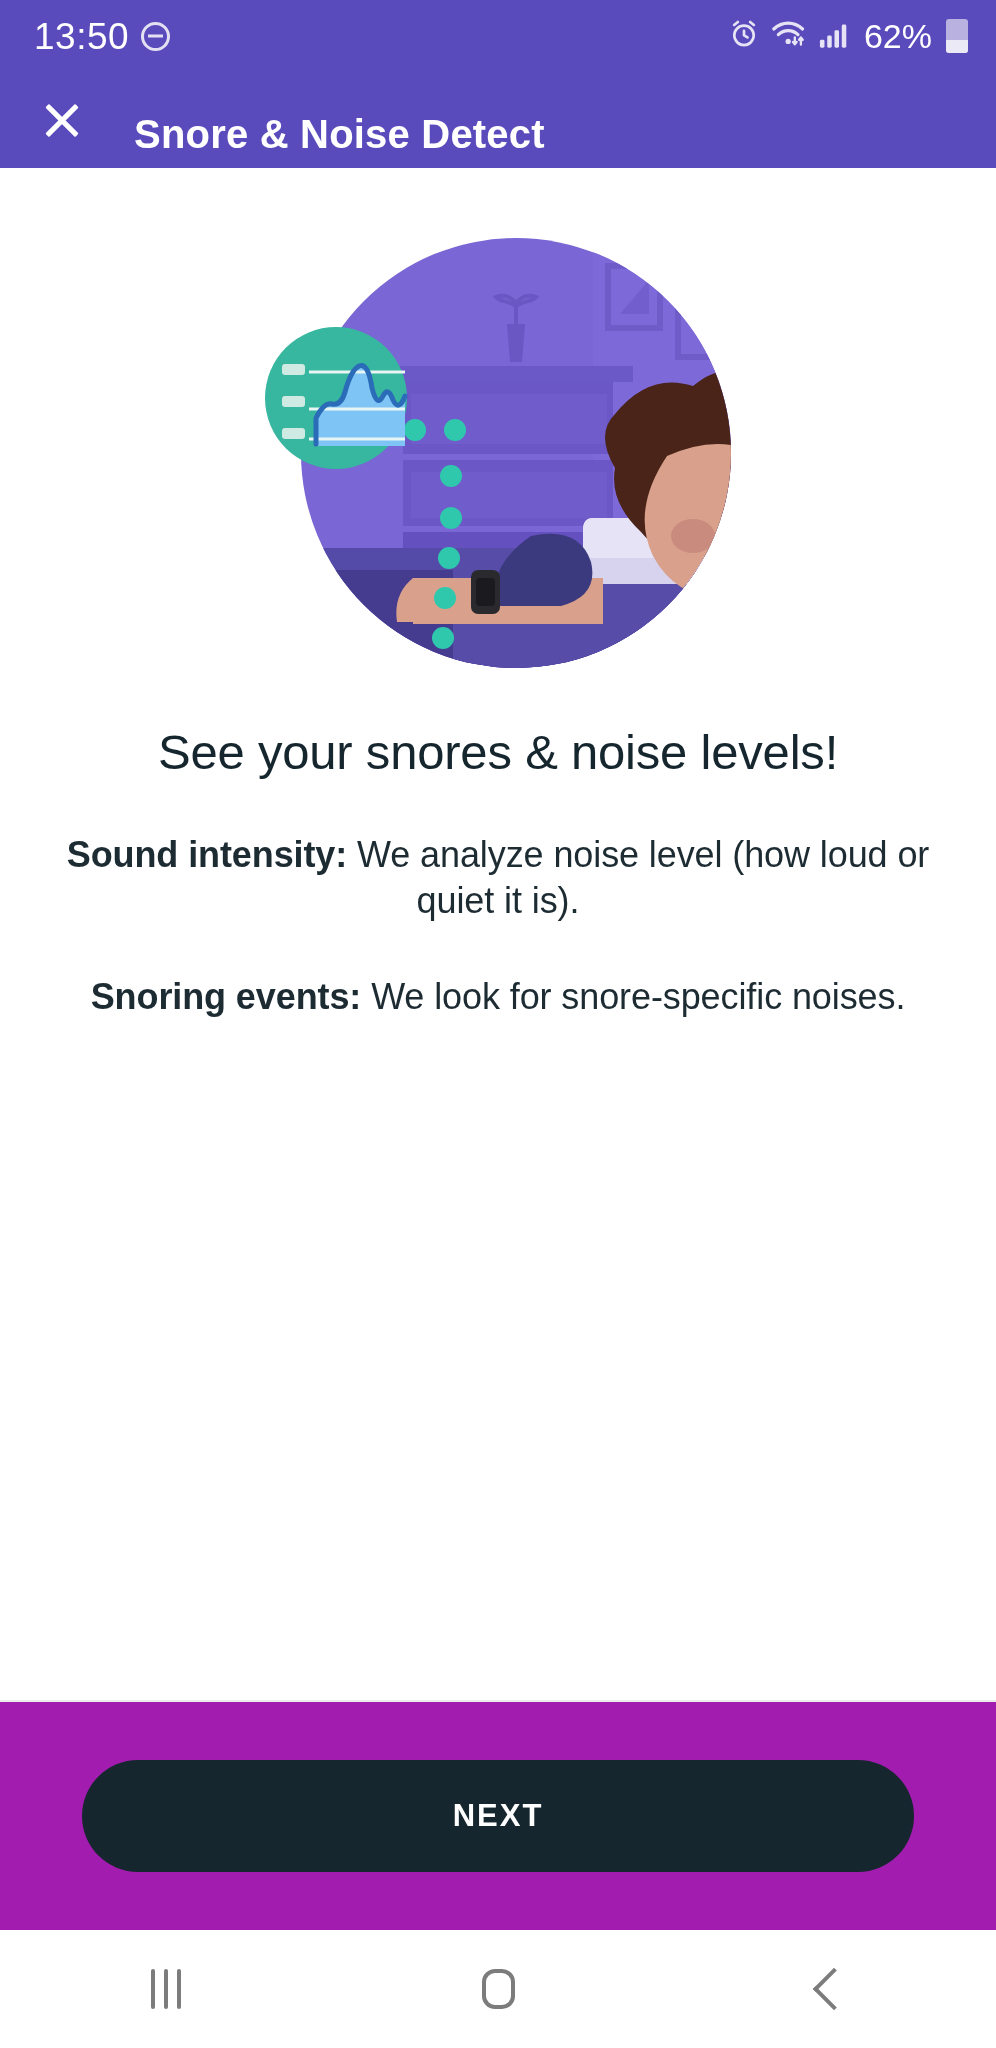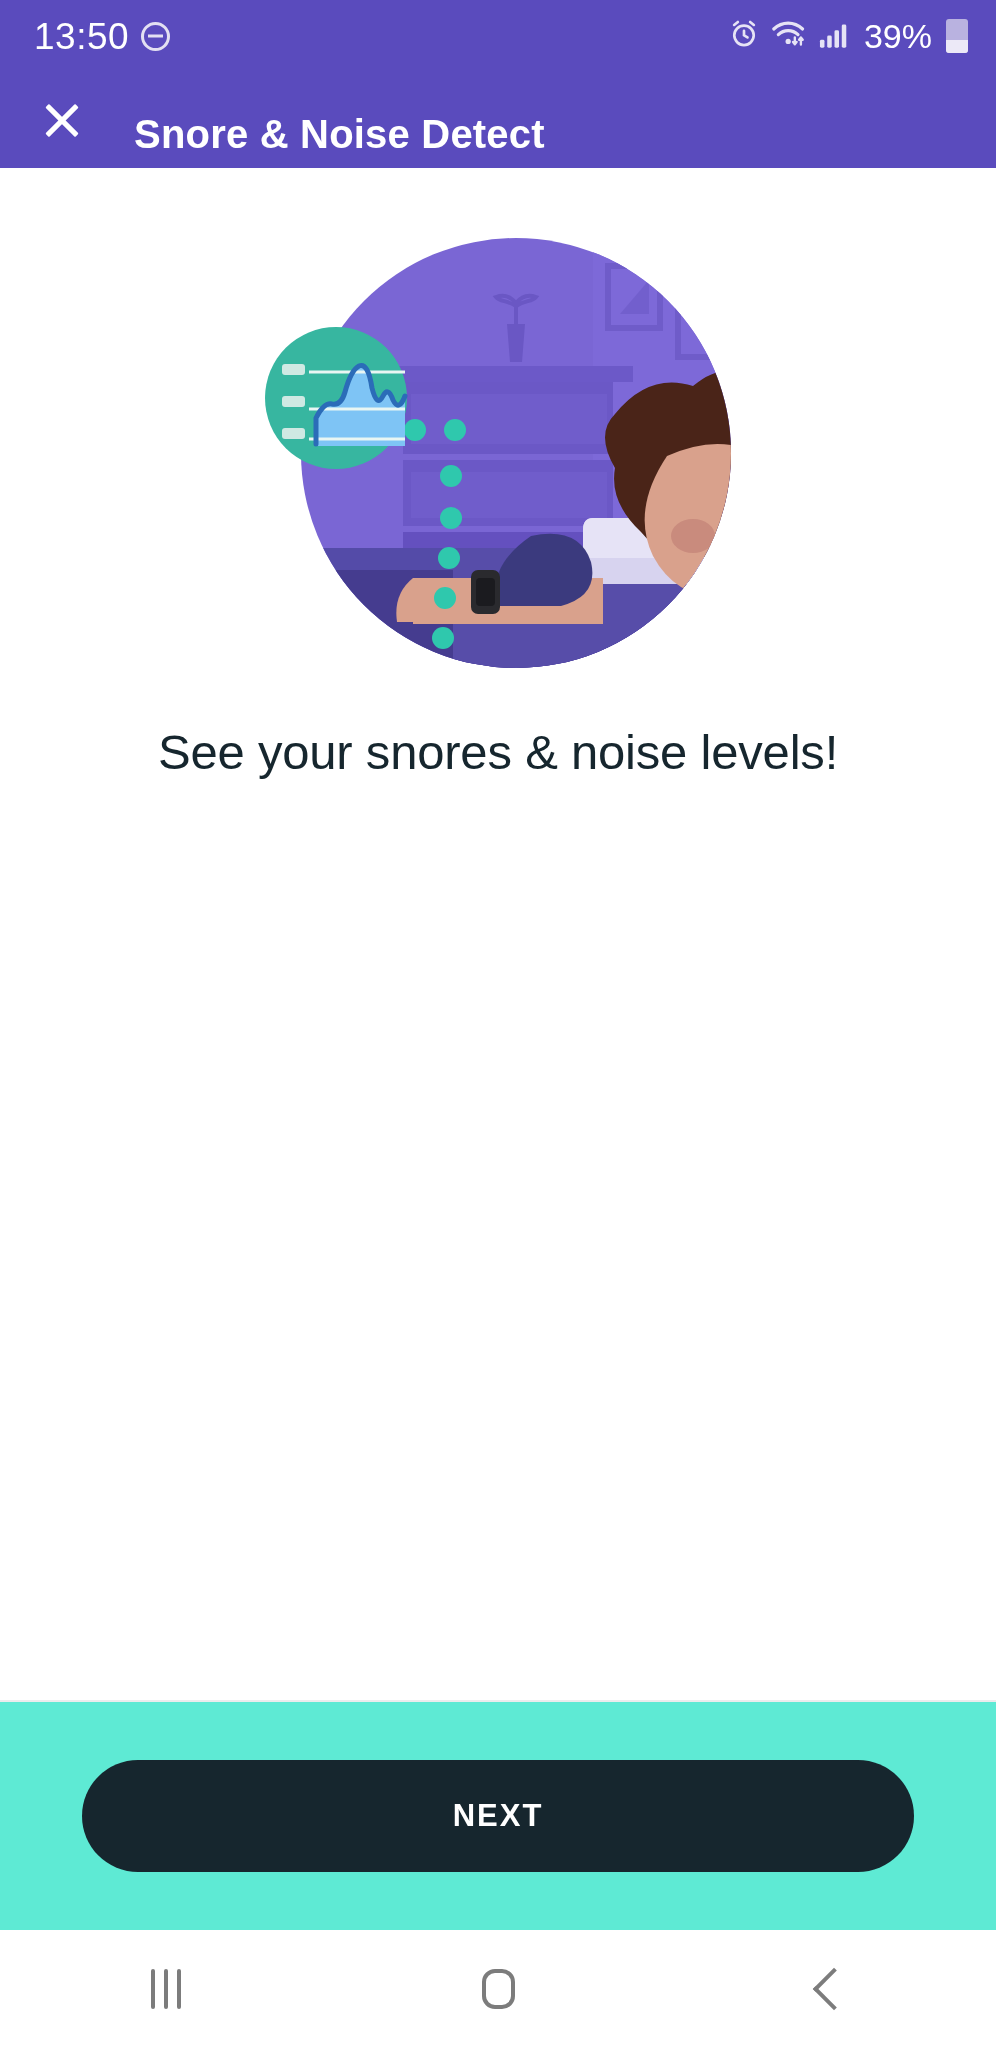--- a/index.html
+++ b/index.html
@@ -159,21 +159,21 @@
   }
   .para.spaced { margin-top: 50px; }
   .para b { font-weight: bold; }
 
   
   .footer {
     position: absolute;
     left: 0; right: 0;
     bottom: 118px;
     height: 230px;
-    background: #5eead4;
+    background: #a21caf;
     border-top: 2px solid #ececed;
     box-sizing: border-box;
     display: flex;
     align-items: center;
     justify-content: center;
   }
   .next-btn {
     width: 832px;
     height: 112px;
     background: #16262e;
@@ -258,21 +258,21 @@
       </svg>
     </span>
     <span>
       <svg width="33" height="32" viewBox="0 0 22 22" fill="#e6e3f5">
         <rect x="1" y="15" width="3.1" height="5.5" rx="1"></rect>
         <rect x="6" y="12" width="3.1" height="8.5" rx="1"></rect>
         <rect x="11" y="8.5" width="3.1" height="12" rx="1"></rect>
         <rect x="16" y="4.5" width="3.1" height="16" rx="1"></rect>
       </svg>
     </span>
-    <span class="status-battery-text">39%</span>
+    <span class="status-battery-text">62%</span>
     <span class="batt"></span>
   </div>
 </div>
 
 <div class="app-bar">
   <div class="close-btn"></div>
   <div class="app-title">Snore &amp; Noise Detect</div>
 </div>
 
 <div class="content">
@@ -366,21 +366,27 @@
 
         <path d="M53 226 L53 200 q8 -16 16 -14 q9 2 13 -12 q6 -22 14 -26
                  q9 -4 13 22 q5 20 11 8 q5 -10 10 4 q6 12 12 -4" fill="none" stroke="#2b6cb8" stroke-width="5" stroke-linecap="round" stroke-linejoin="round"></path>
       </g>
     </svg>
   </div>
 
   <div class="headline">See your snores &amp; noise levels!</div>
 
 
-
+  <div class="para spaced">
+    <b>Sound intensity:</b><span> We analyze noise level (how loud or quiet it is).</span>
+  </div>
+
+  <div class="para spaced">
+    <b>Snoring events:</b><span> We look for snore-specific noises.</span>
+  </div>
 
 </div>
 
 <div class="footer">
   <button class="next-btn">NEXT</button>
 </div>
 
 <div class="nav-bar">
   <div class="nav-btn">
     <span class="ic-recents">

